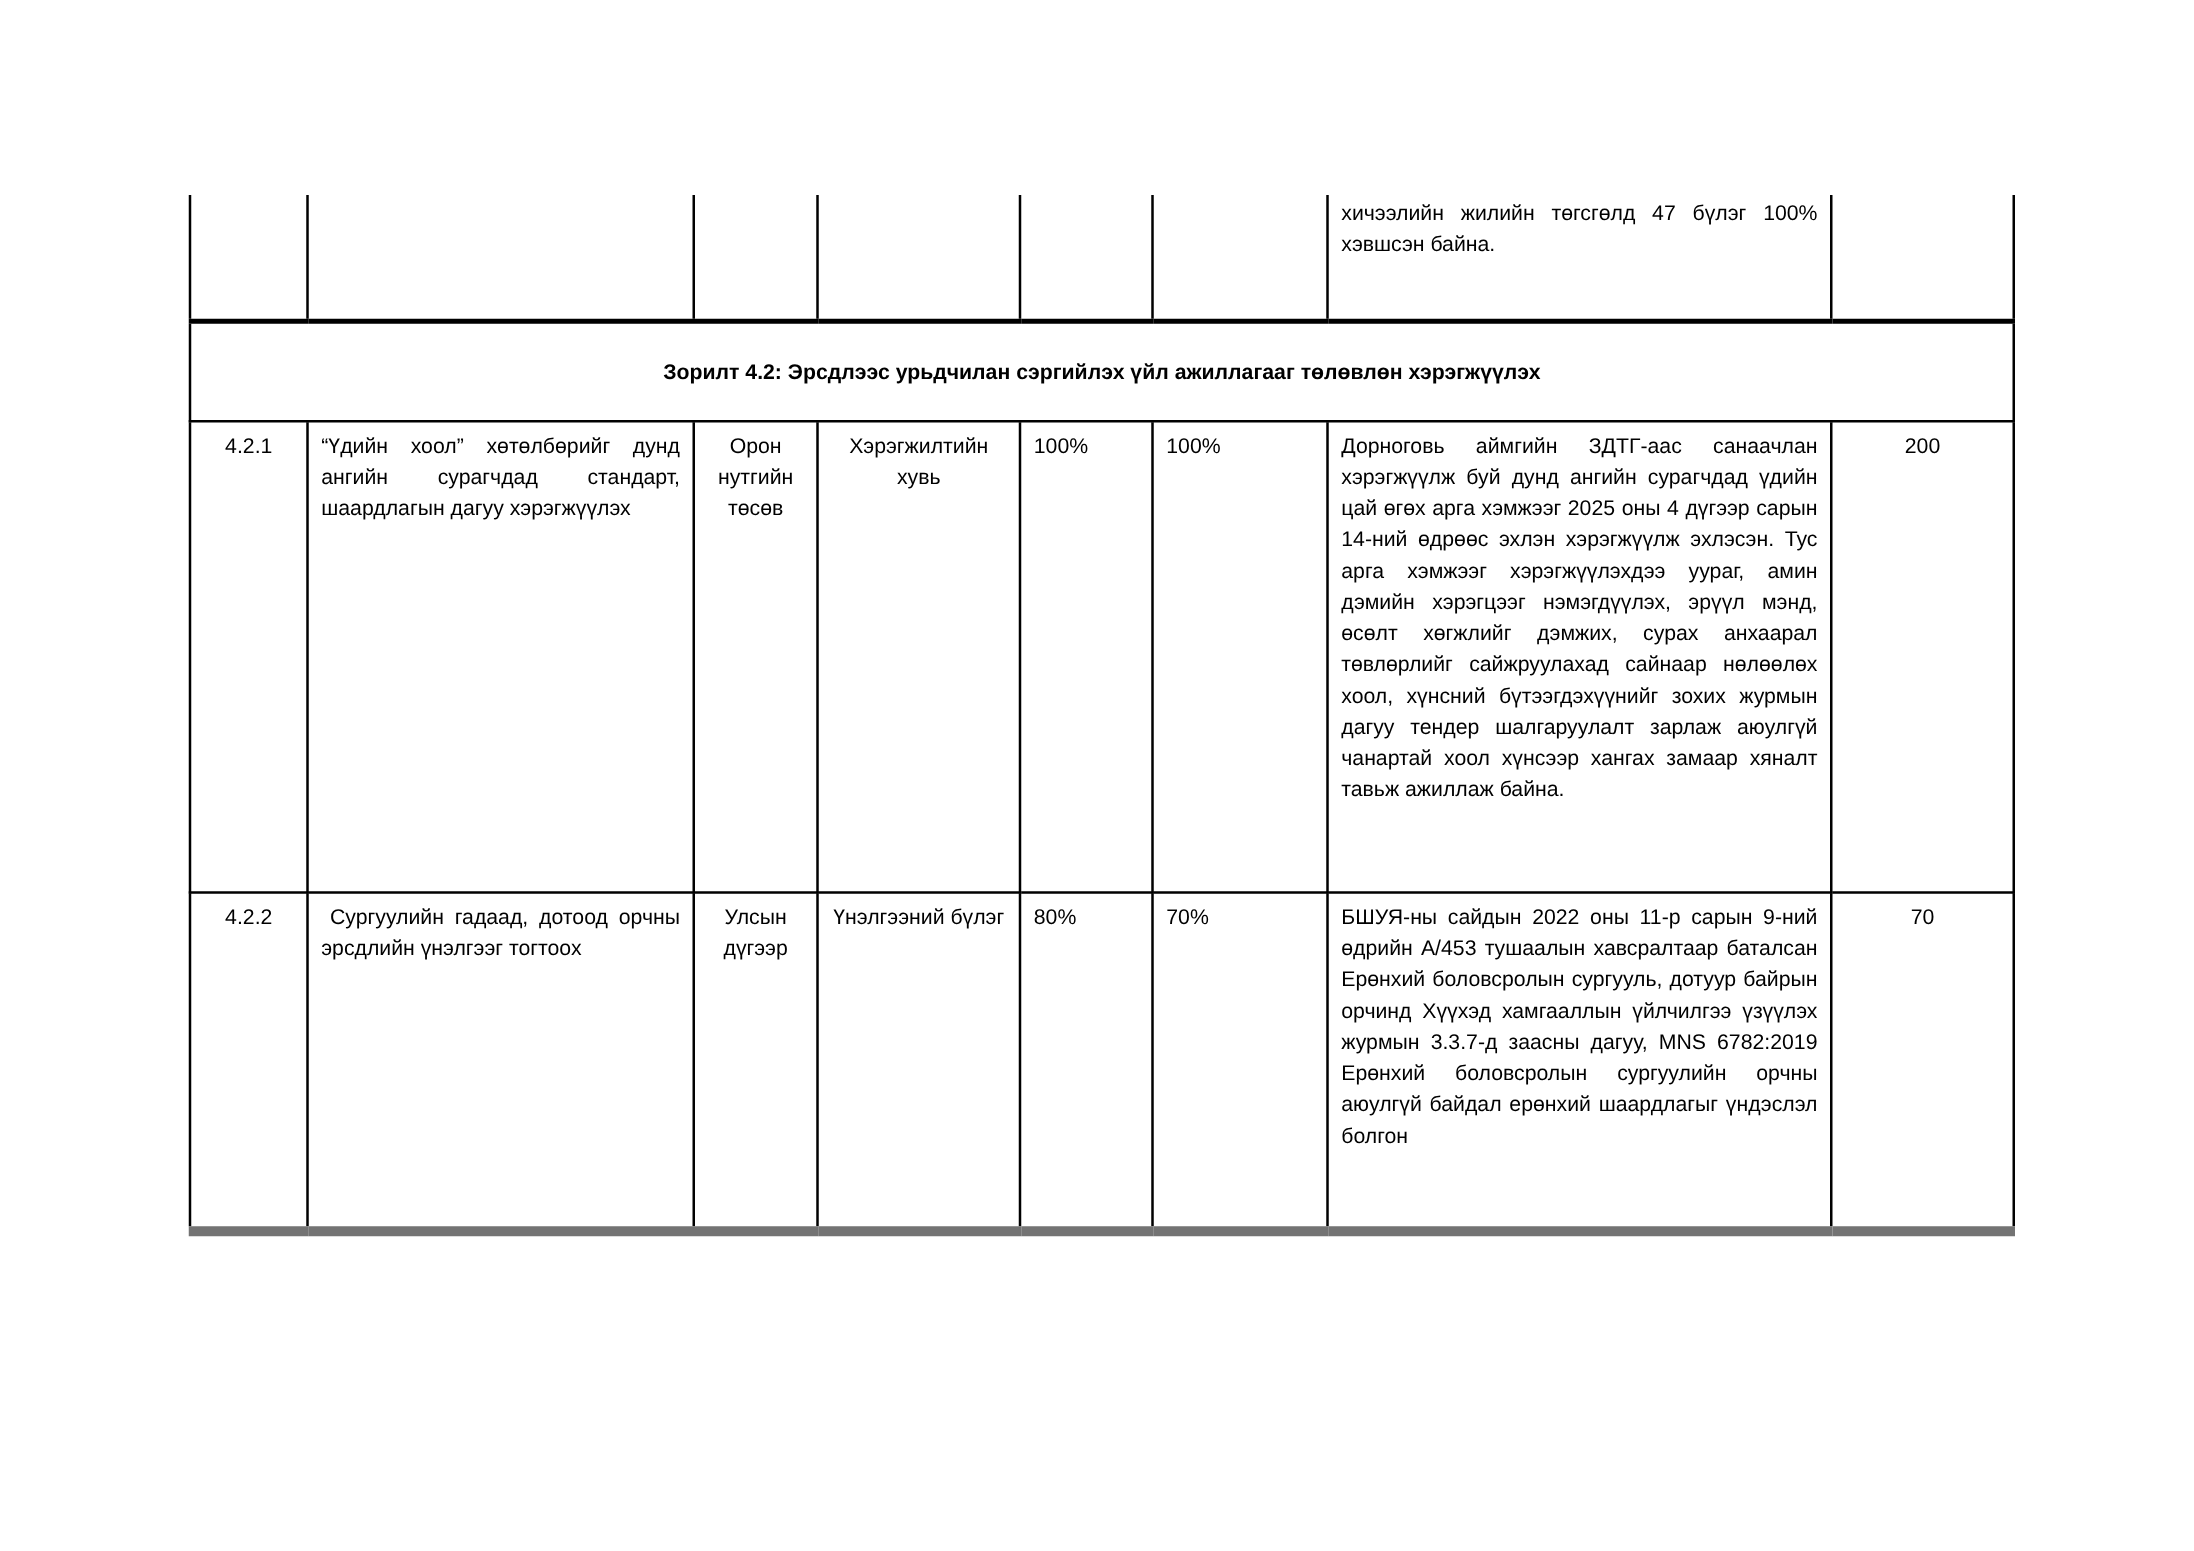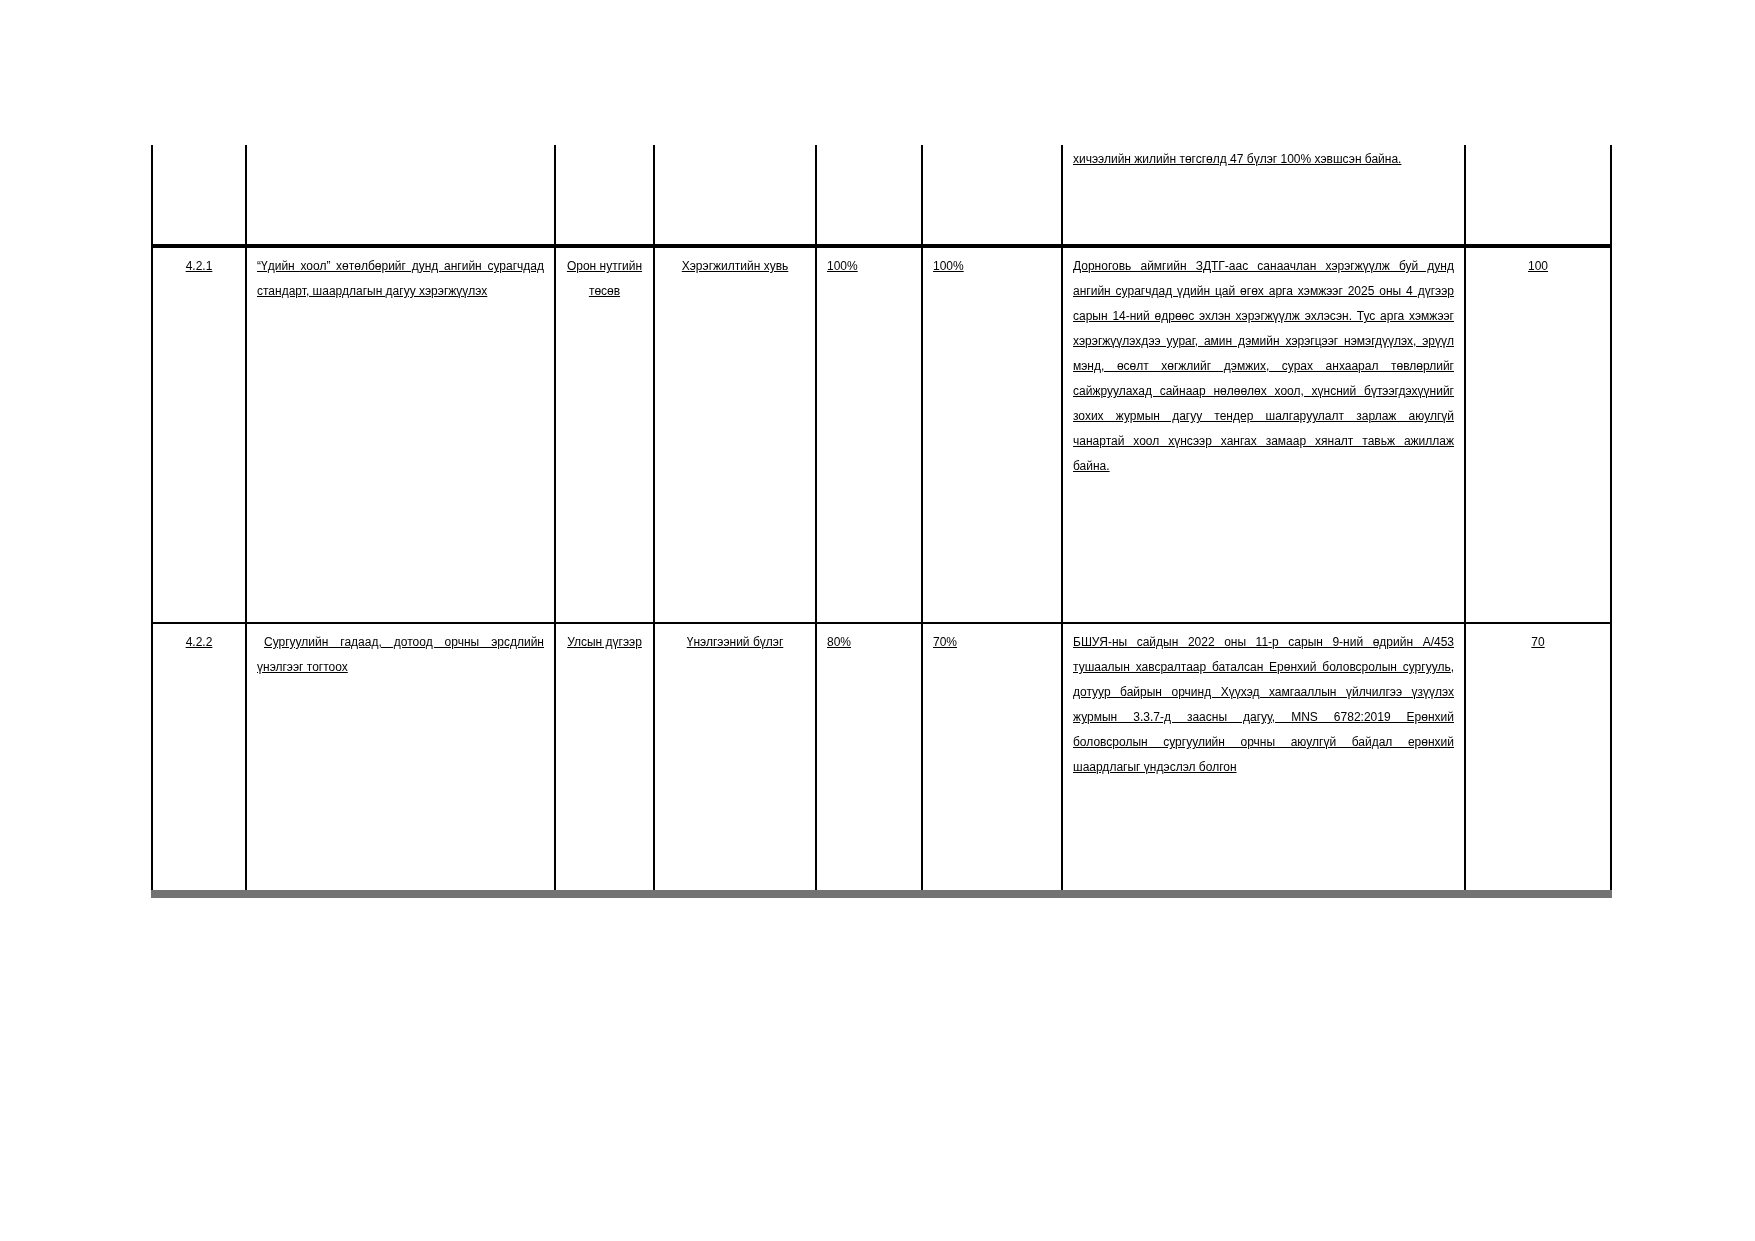--- a/index.html
+++ b/index.html
@@ -9,27 +9,26 @@
     width: 1755px;
     height: 1241px;
     background: #ffffff;
     color: #000000;
     font-family: "Liberation Sans", sans-serif;
     overflow: hidden;
   }
   table.report {
     position: absolute;
     left: 151px;
-    top: 145px;
+    top: 156px;
     width: 1459px;
     border-collapse: collapse;
     table-layout: fixed;
-    font-size: 12px;
+    font-size: 17px;
     line-height: 25px;
-    text-decoration: underline;
   }
   table.report td {
     border: 2px solid #000000;
     vertical-align: top;
     padding: 6px 10px;
     overflow: hidden;
   }
   tr.cont-row td {
     border-top: none;
     border-bottom: 4px solid #000000;
@@ -70,30 +69,33 @@
       <td></td>
       <td></td>
       <td></td>
       <td></td>
       <td></td>
       <td></td>
       <td class="justify">хичээлийн жилийн төгсгөлд 47 бүлэг 100% хэвшсэн байна.</td>
       <td></td>
     </tr>
 
+    <tr class="header-row" style="height:80px">
+      <td colspan="8">Зорилт 4.2: Эрсдлээс урьдчилан сэргийлэх үйл ажиллагааг төлөвлөн хэрэгжүүлэх</td>
+    </tr>
 
     <tr style="height:377px">
       <td class="cell-id">4.2.1</td>
       <td class="justify">“Үдийн хоол” хөтөлбөрийг дунд ангийн сурагчдад стандарт, шаардлагын дагуу хэрэгжүүлэх</td>
       <td class="center">Орон нутгийн төсөв</td>
       <td class="center">Хэрэгжилтийн хувь</td>
       <td class="pct">100%</td>
       <td class="pct">100%</td>
       <td class="justify">Дорноговь аймгийн ЗДТГ-аас санаачлан хэрэгжүүлж буй дунд ангийн сурагчдад үдийн цай өгөх арга хэмжээг 2025 оны 4 дүгээр сарын 14-ний өдрөөс эхлэн хэрэгжүүлж эхлэсэн. Тус арга хэмжээг хэрэгжүүлэхдээ уураг, амин дэмийн хэрэгцээг нэмэгдүүлэх, эрүүл мэнд, өсөлт хөгжлийг дэмжих, сурах анхаарал төвлөрлийг сайжруулахад сайнаар нөлөөлөх хоол, хүнсний бүтээгдэхүүнийг зохих журмын дагуу тендер шалгаруулалт зарлаж аюулгүй чанартай хоол хүнсээр хангах замаар хяналт тавьж ажиллаж байна.</td>
-      <td class="score">100</td>
+      <td class="score">200</td>
     </tr>
 
     <tr class="last-row" style="height:271px">
       <td class="cell-id">4.2.2</td>
       <td class="justify indent1">Сургуулийн гадаад, дотоод орчны эрсдлийн үнэлгээг тогтоох</td>
       <td class="center">Улсын дүгээр</td>
       <td class="center">Үнэлгээний бүлэг</td>
       <td class="pct">80%</td>
       <td class="pct">70%</td>
       <td class="justify">БШУЯ-ны сайдын 2022 оны 11-р сарын 9-ний өдрийн А/453 тушаалын хавсралтаар баталсан Ерөнхий боловсролын сургууль, дотуур байрын орчинд Хүүхэд хамгааллын үйлчилгээ үзүүлэх журмын 3.3.7-д заасны дагуу, MNS 6782:2019 Ерөнхий боловсролын сургуулийн орчны аюулгүй байдал ерөнхий шаардлагыг үндэслэл болгон</td>

